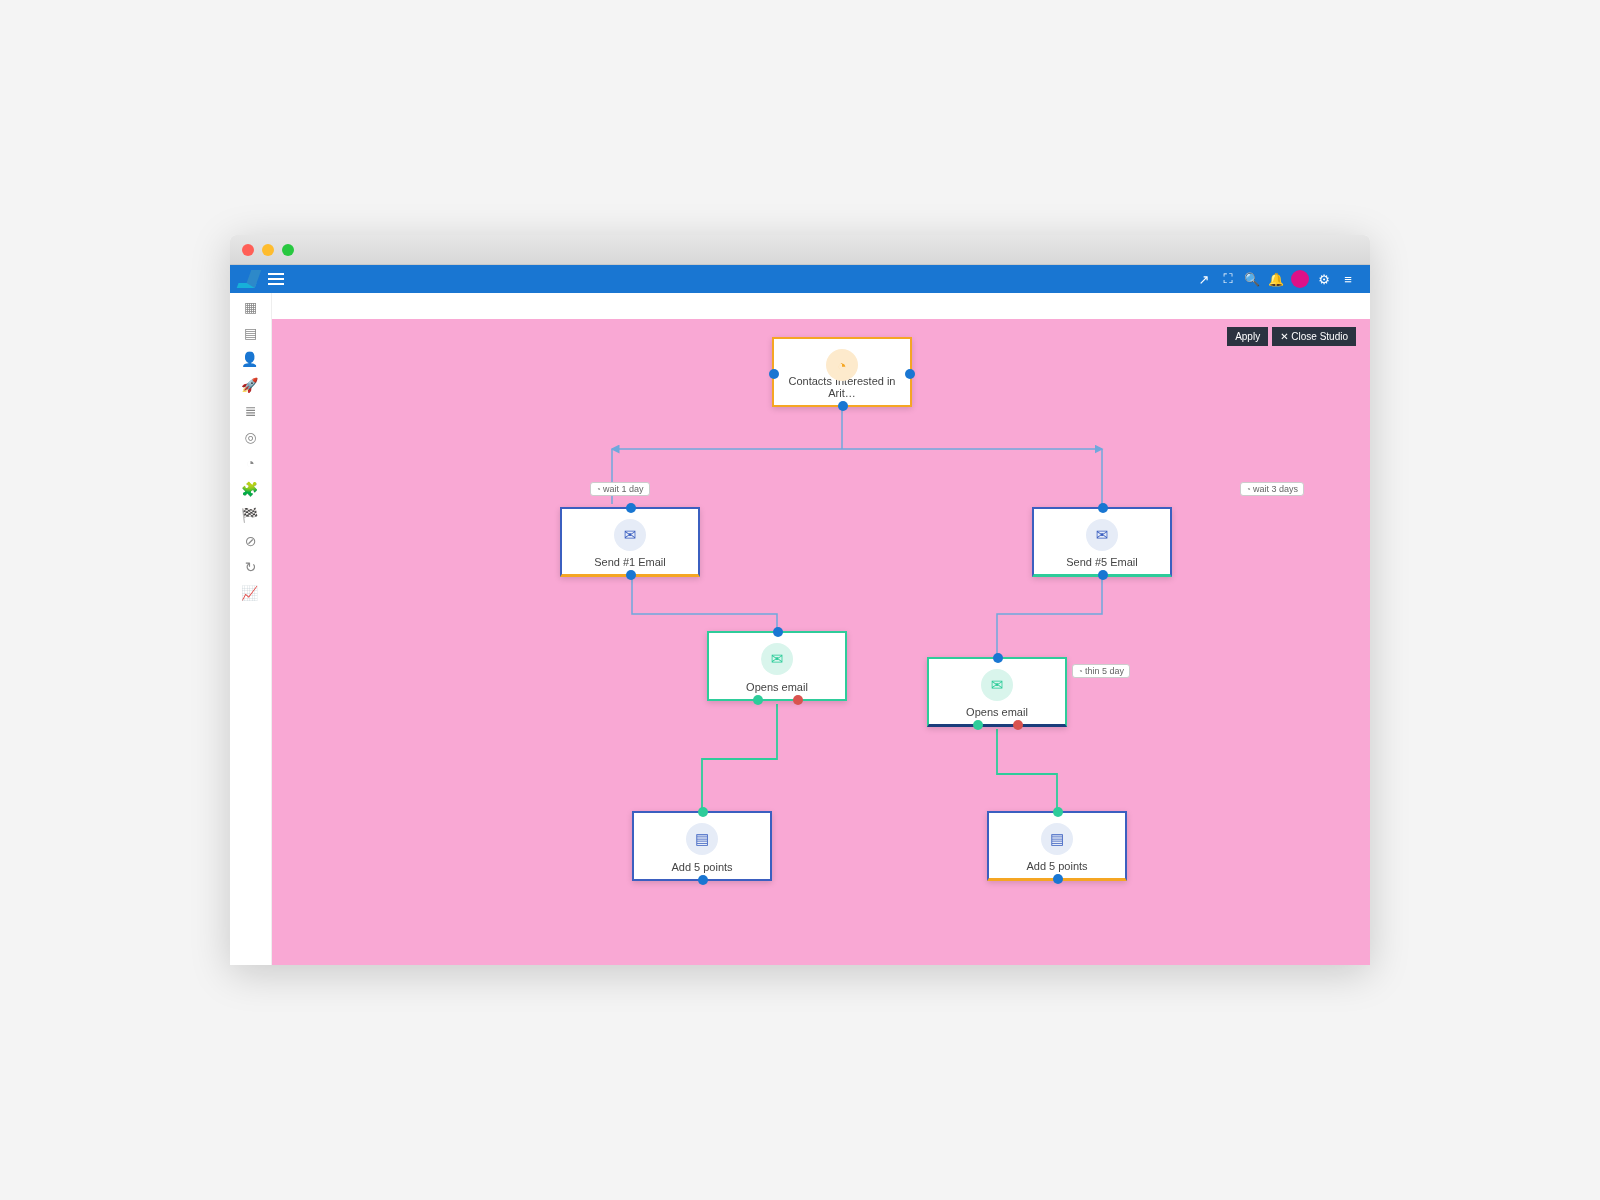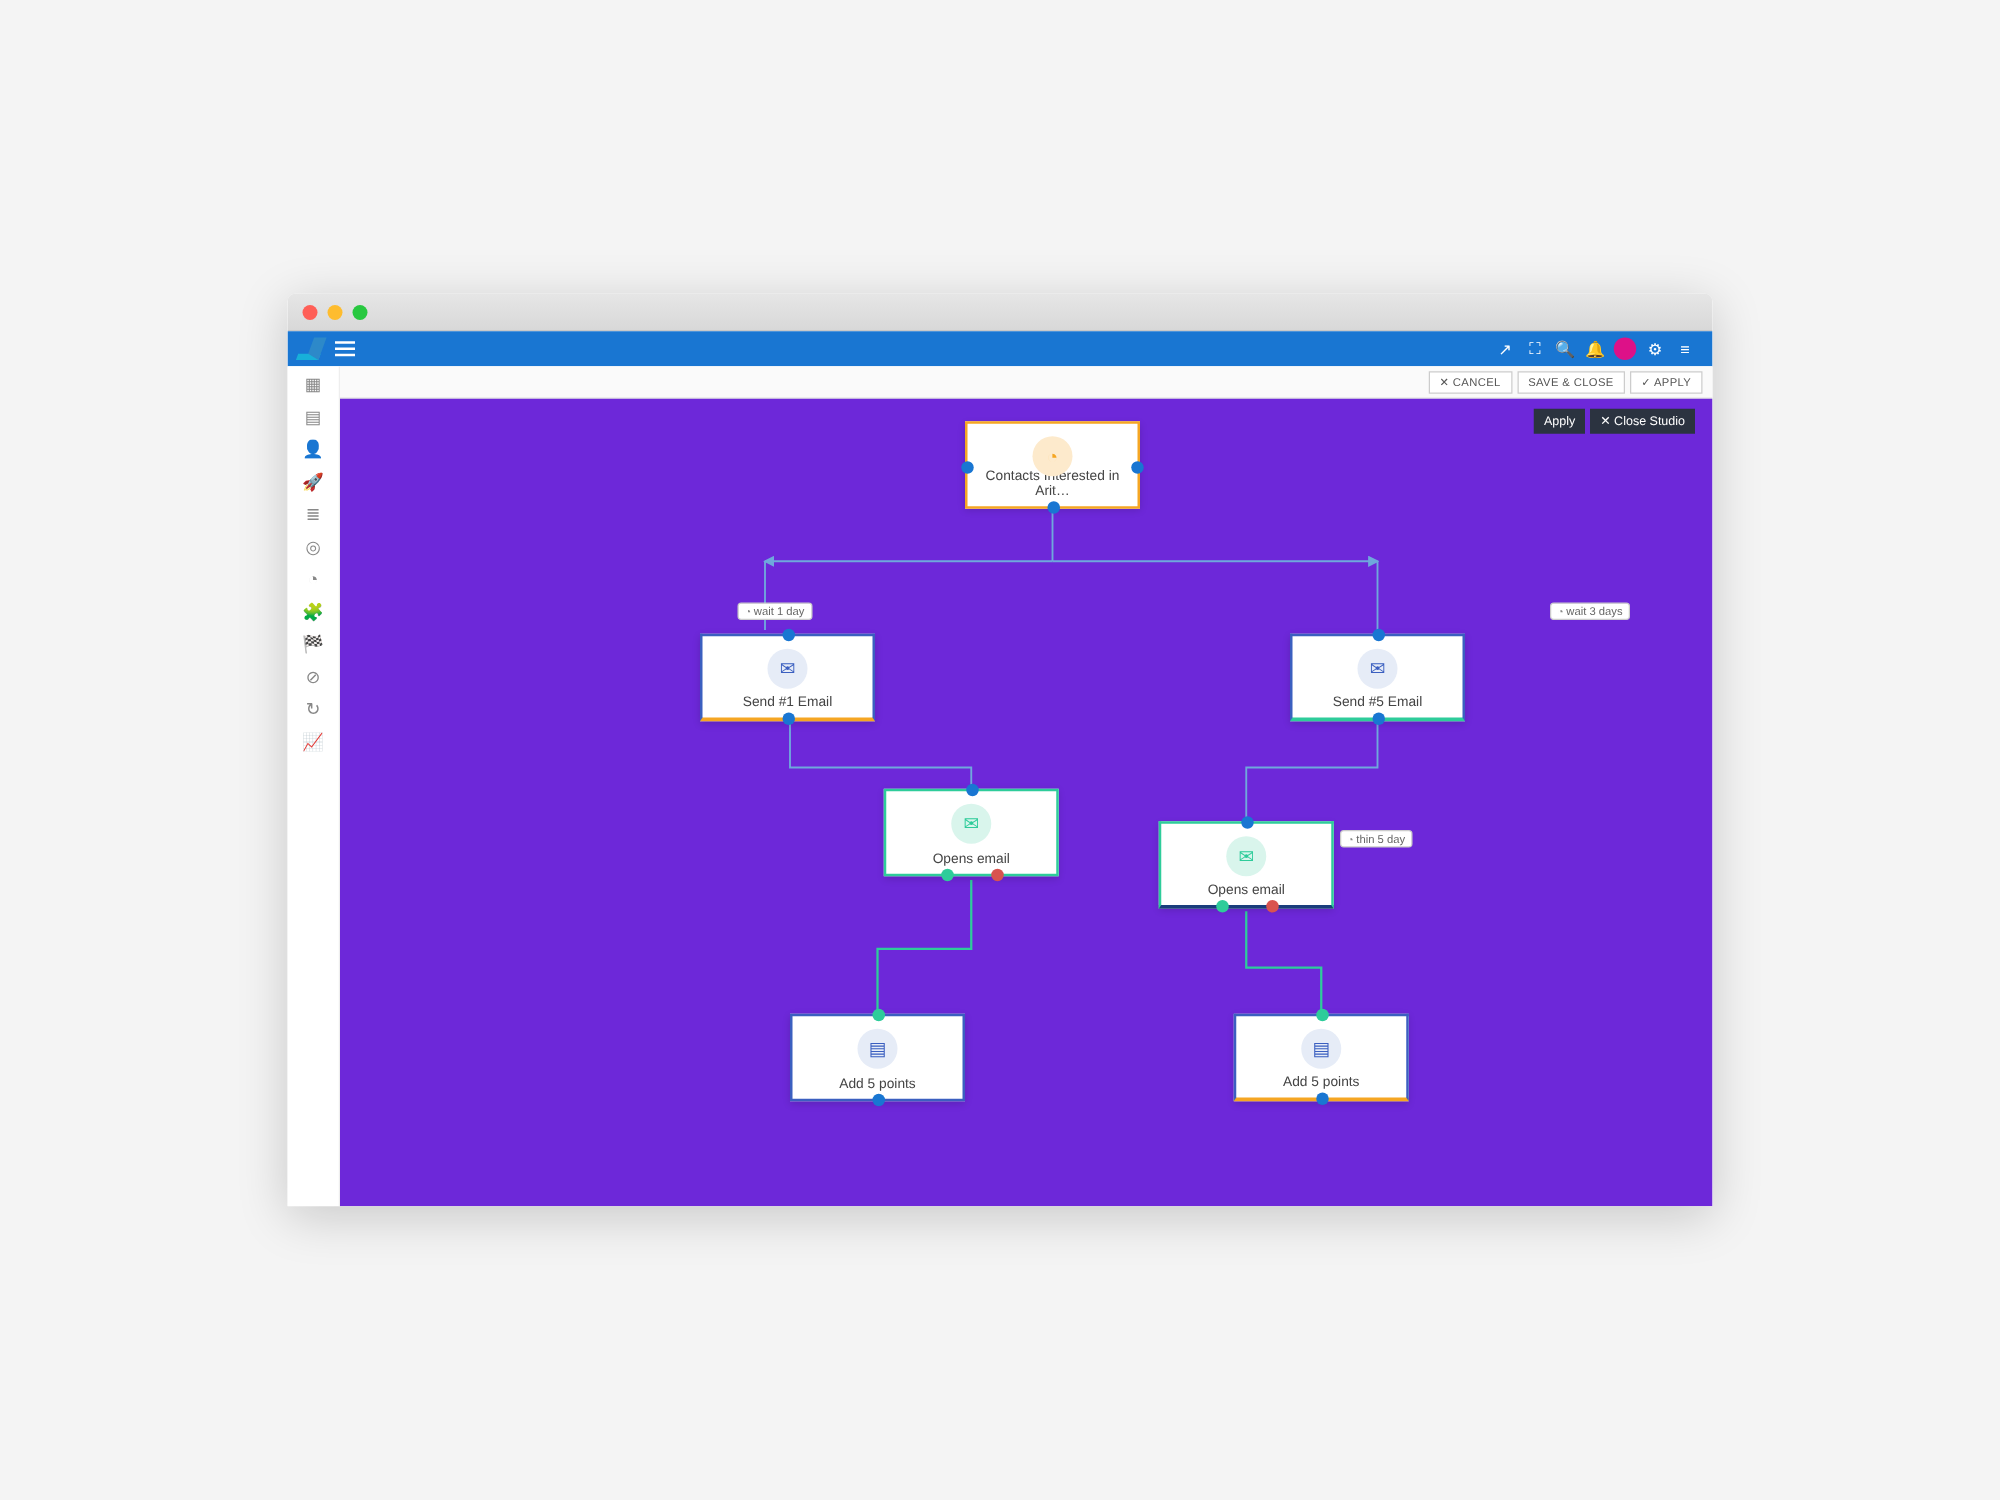--- a/index.html
+++ b/index.html
@@ -96,21 +96,21 @@
     gap:10px;
     color:#888;
     font-size:14px;
   }
   .leftcol .navicon { cursor:pointer; }
 
   .canvas {
     grid-column:2;
     grid-row:3;
     position:relative;
-    background:#6d28d9;
+    background:#f9a8d4;
     overflow:hidden;
     text-decoration:underline;
   }
 
   .studio-overlay {
     position:absolute;
     top:8px; right:14px;
     display:flex;
     gap:4px;
   }
@@ -206,25 +206,20 @@
       <div class="spacer"></div>
       <div class="ticon">↗</div>
       <div class="ticon">⛶</div>
       <div class="ticon">🔍</div>
       <div class="ticon">🔔</div>
       <div class="ticon"><span class="avatar"></span></div>
       <div class="ticon">⚙</div>
       <div class="ticon">≡</div>
     </div>
 
-    <div class="subbar">
-      <button class="subbtn">✕ CANCEL</button>
-      <button class="subbtn">SAVE &amp; CLOSE</button>
-      <button class="subbtn">✓ APPLY</button>
-    </div>
 
     <div class="leftcol">
       <div class="navicon">▦</div>
       <div class="navicon">▤</div>
       <div class="navicon">👤</div>
       <div class="navicon">🚀</div>
       <div class="navicon">≣</div>
       <div class="navicon">◎</div>
       <div class="navicon">◔</div>
       <div class="navicon">🧩</div>

